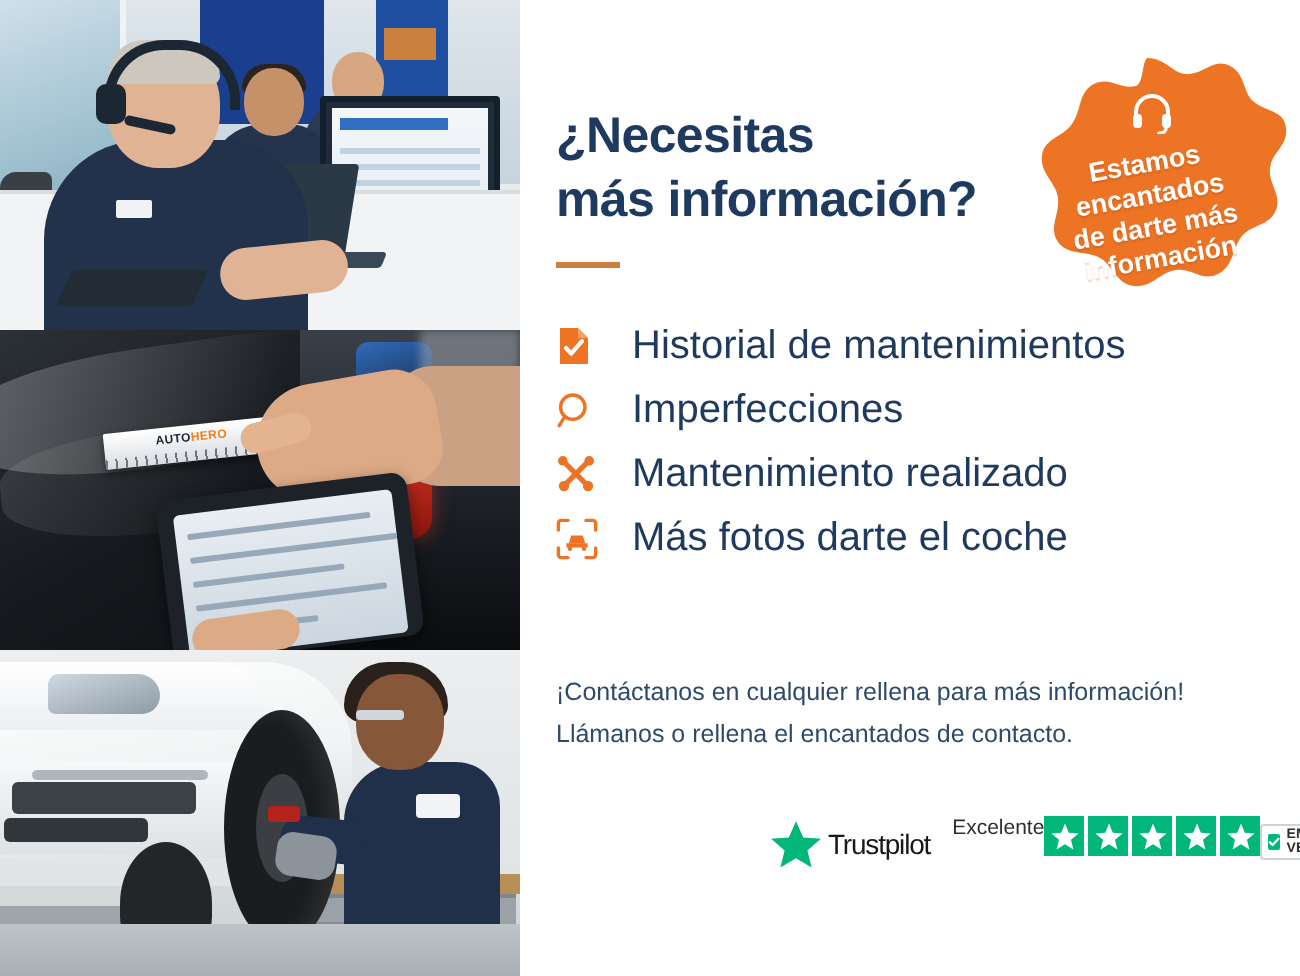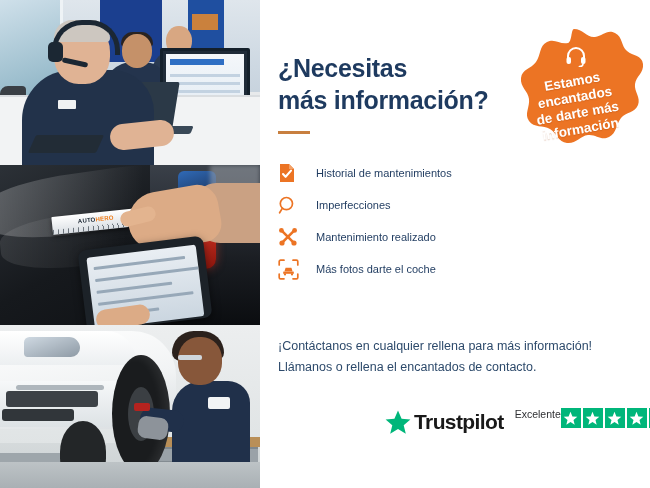--- a/index.html
+++ b/index.html
@@ -447,21 +447,21 @@
   }
   .feature-icon {
     width: 28px;
     flex: 0 0 28px;
     display: flex;
     align-items: center;
     justify-content: flex-start;
   }
   .feature-label {
     font-family: "Liberation Sans", sans-serif;
-    font-size: 11px;
+    font-size: 20px;
     color: #1e3a5f;
     padding-left: 10px;
   }
 
   
   .contact {
     position: absolute;
     left: 18px;
     top: 323px;
     width: 360px;
@@ -482,22 +482,22 @@
     display: flex;
     align-items: center;
   }
   .tp-logo {
     display: flex;
     align-items: center;
     margin-top: 6px;
   }
   .tp-logo-text {
     font-family: "Liberation Sans", sans-serif;
-    font-size: 21px;
-    font-weight: bold;
+    font-size: 14px;
+    font-weight: normal;
     color: #191919;
     letter-spacing: -0.6px;
     margin-left: 3px;
   }
   .tp-right {
     margin-left: 10px;
     display: flex;
     flex-direction: row;
     align-items: flex-start;
   }

